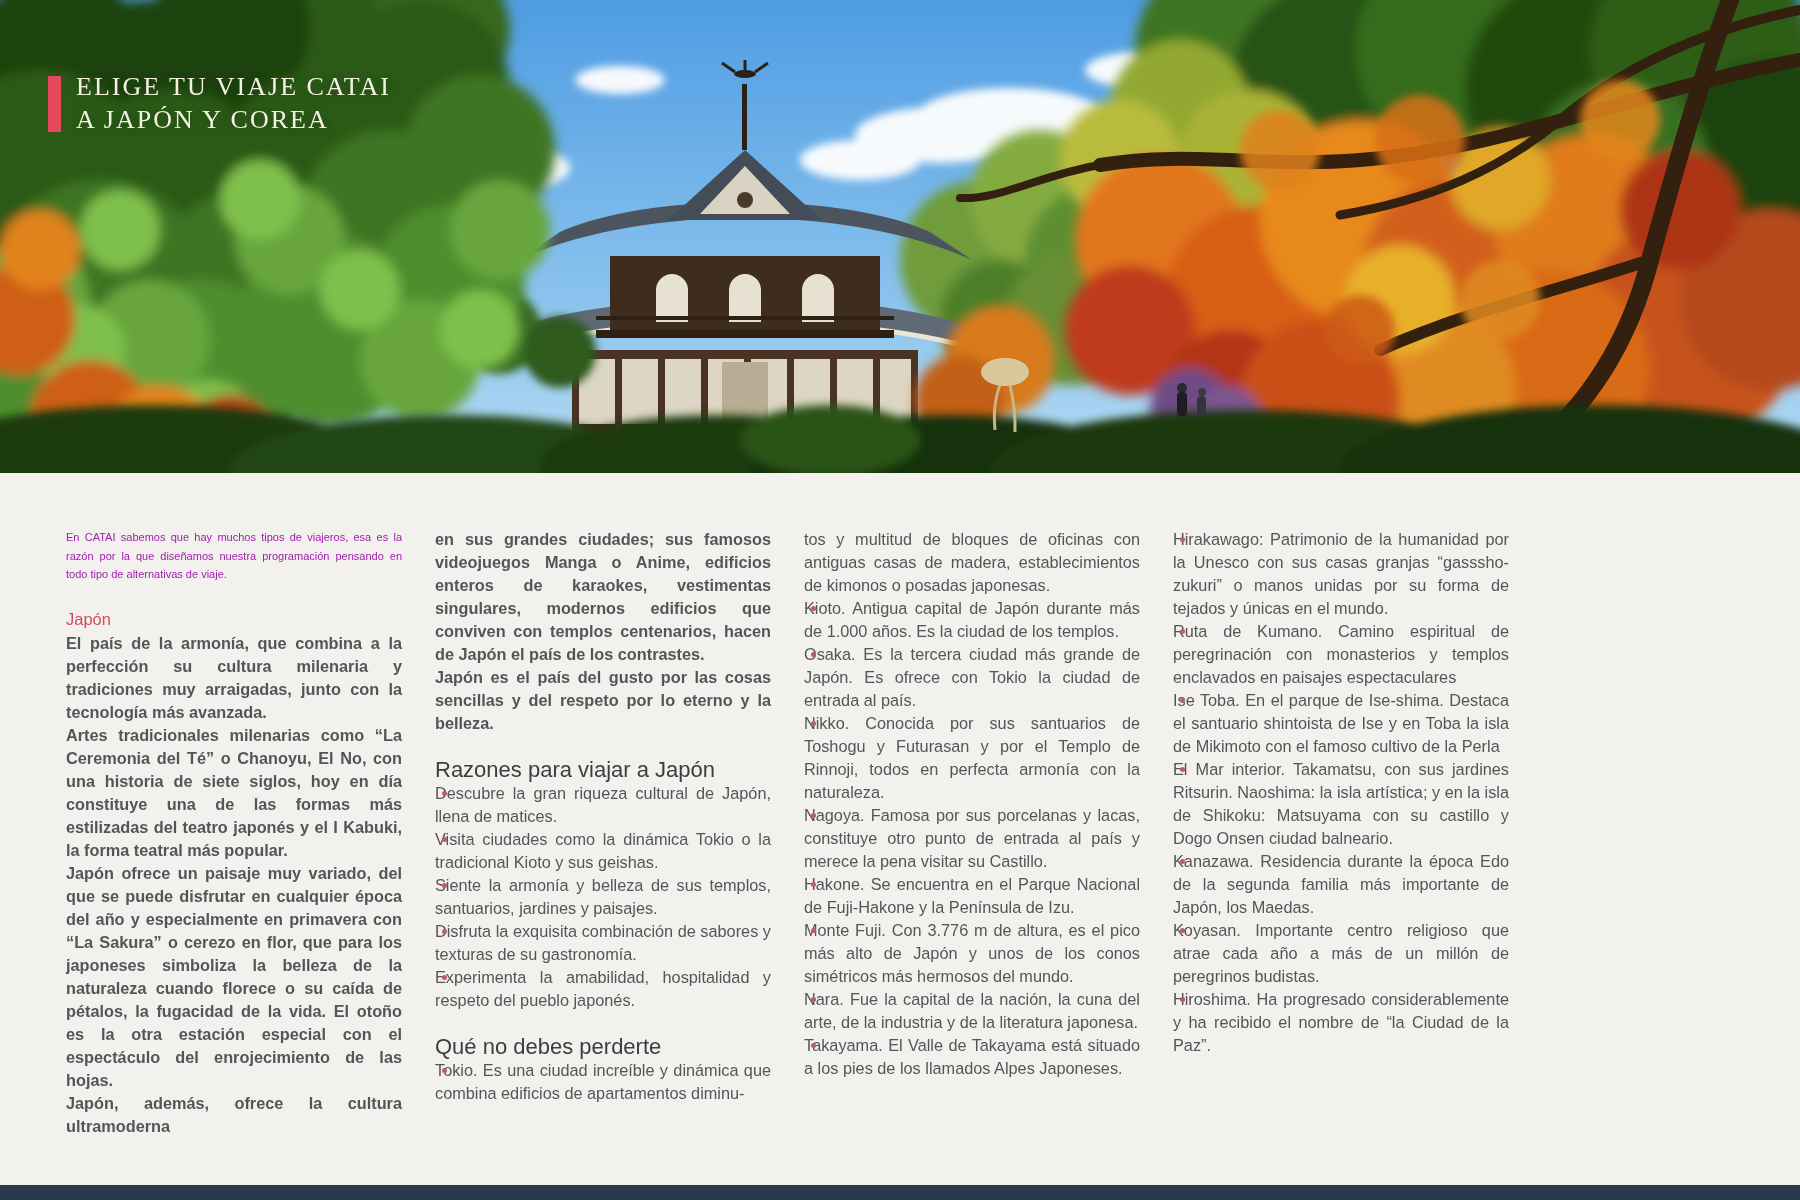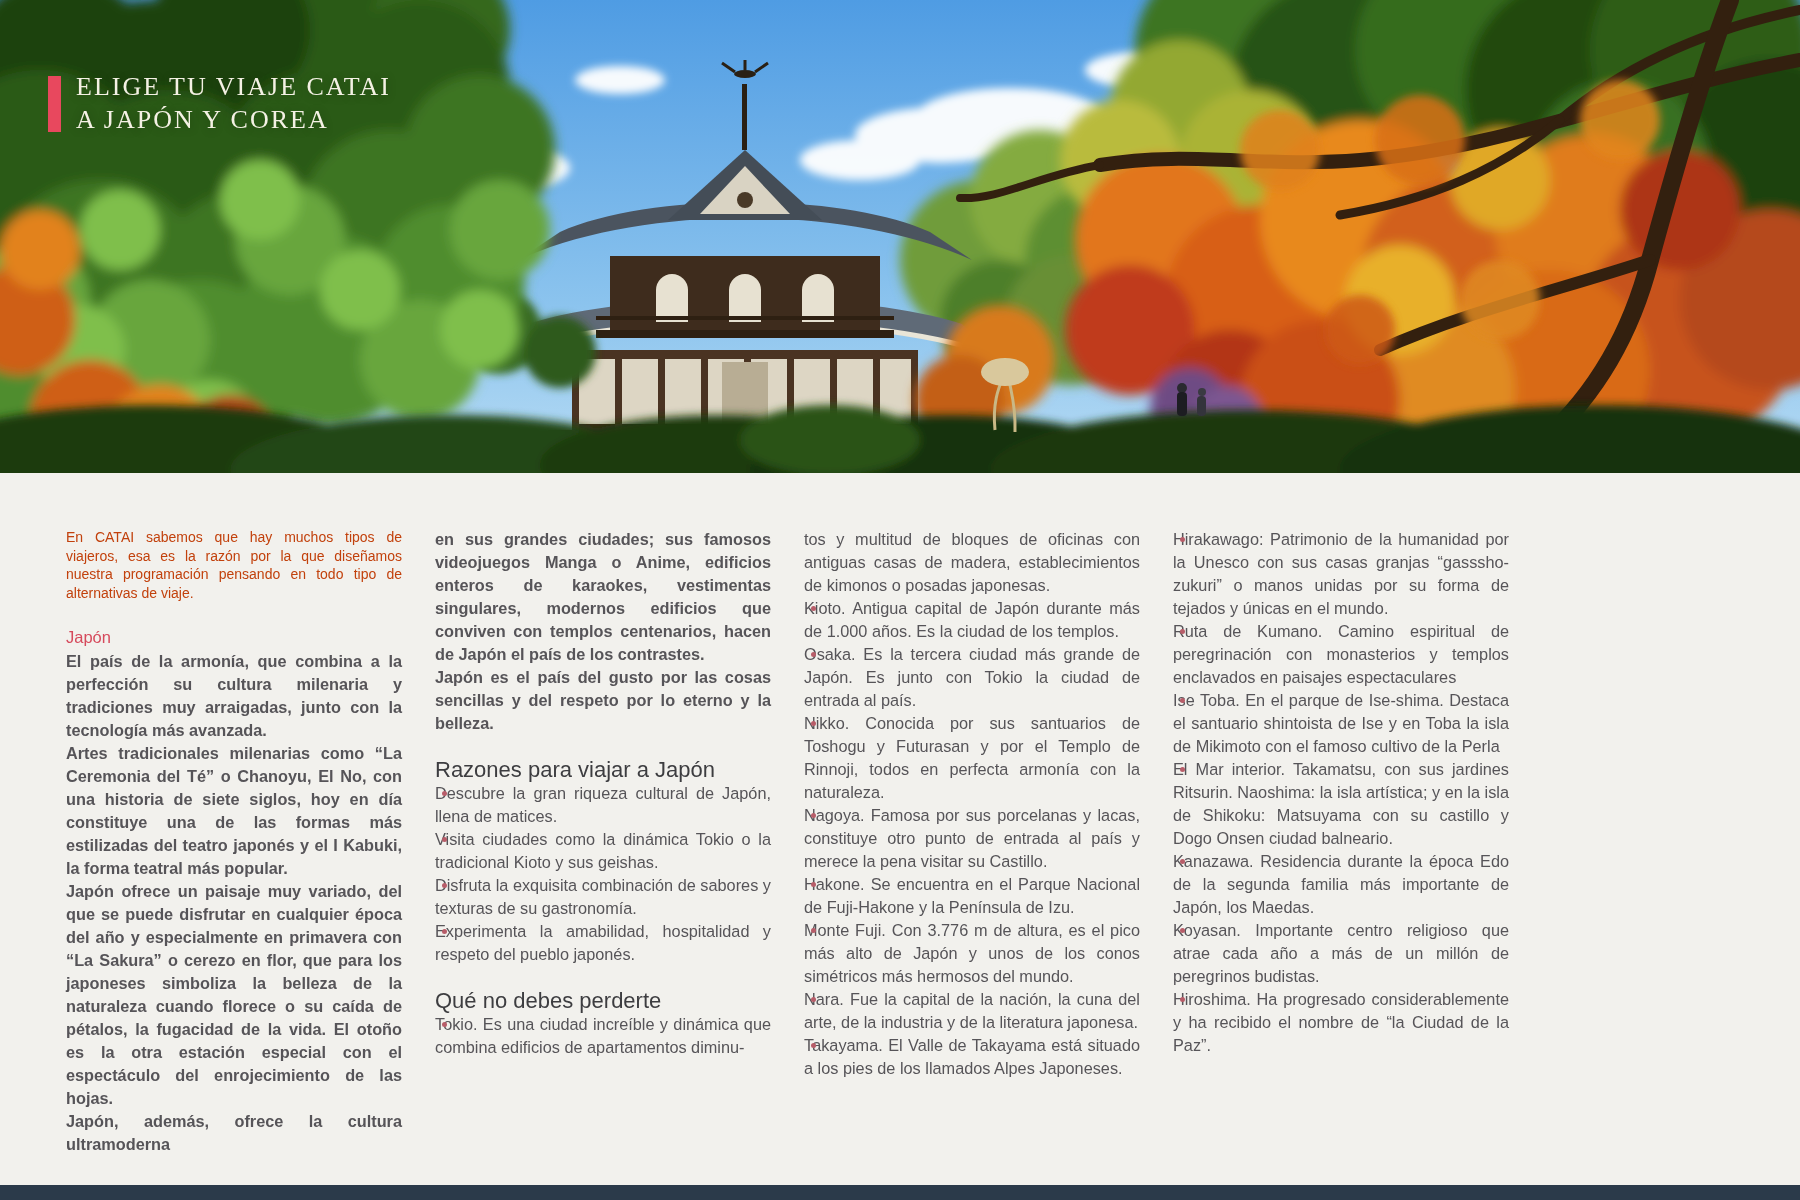--- a/index.html
+++ b/index.html
@@ -27,21 +27,21 @@
     text-shadow:0 1px 8px rgba(20,40,10,.35);
     white-space:nowrap;
   }
   
   .content{
     position:absolute;left:66px;top:528px;width:1440px;
     display:flex;gap:33px;color:var(--body-text);
   }
   .col{width:336px;flex:0 0 336px;font-size:16.3px;line-height:23px;text-align:justify;}
   .col p,.col h3{margin:0;padding:0;}
-  .intro{font-size:14px;line-height:18.5px;margin:0 0 24px 0 !important;color:#c2410c;}
+  .intro{font-size:11px;line-height:18.5px;margin:0 0 24px 0 !important;color:#a21caf;}
   .heading-red{font-size:16.5px;line-height:23px;font-weight:400;color:var(--heading-red);margin:20px 0 1px 0 !important;text-align:left;}
   .heading-bold{font-size:22px;line-height:23px;font-weight:400;color:var(--heading-dark);margin:23px 0 1px 0 !important;text-align:left;}
   .para{margin:0;font-weight:bold;}
   .bullet{position:relative;padding-left:26px;}
   .bullet::before{
     content:"";position:absolute;left:7px;top:9px;width:5px;height:5px;
     border-radius:50%;background:#b85d69;
   }
   .bullet-cont{padding-left:26px;}
   
@@ -275,29 +275,30 @@
         <p class="para">Artes tradicionales milenarias como “La Ceremonia del Té” o Chanoyu, El No, con una historia de siete siglos, hoy en día constituye una de las formas más estilizadas del teatro japonés y el I Kabuki, la forma teatral más popular.</p>
         <p class="para">Japón ofrece un paisaje muy variado, del que se puede disfrutar en cualquier época del año y especialmente en primavera con “La Sakura” o cerezo en flor, que para los japoneses simboliza la belleza de la naturaleza cuando florece o su caída de pétalos, la fugacidad de la vida. El otoño es la otra estación especial con el espectáculo del enrojecimiento de las hojas.</p>
         <p class="para">Japón, además, ofrece la cultura ultramoderna</p>
       </div>
       <div class="col">
         <p class="para">en sus grandes ciudades; sus famosos videojuegos Manga o Anime, edificios enteros de karaokes, vestimentas singulares, modernos edificios que conviven con templos centenarios, hacen de Japón el país de los contrastes.</p>
         <p class="para">Japón es el país del gusto por las cosas sencillas y del respeto por lo eterno y la belleza.</p>
         <h3 class="heading-bold">Razones para viajar a Japón</h3>
         <p class="bullet">Descubre la gran riqueza cultural de Japón, llena de matices.</p>
         <p class="bullet">Visita ciudades como la dinámica Tokio o la tradicional Kioto y sus geishas.</p>
+        <p class="bullet">Siente la armonía y belleza de sus templos, santuarios, jardines y paisajes.</p>
         <p class="bullet">Disfruta la exquisita combinación de sabores y texturas de su gastronomía.</p>
         <p class="bullet">Experimenta la amabilidad, hospitalidad y respeto del pueblo japonés.</p>
         <h3 class="heading-bold">Qué no debes perderte</h3>
         <p class="bullet">Tokio. Es una ciudad increíble y dinámica que combina edificios de apartamentos diminu-</p>
       </div>
       <div class="col">
         <p class="bullet-cont">tos y multitud de bloques de oficinas con antiguas casas de madera, establecimientos de kimonos o posadas japonesas.</p>
         <p class="bullet">Kioto. Antigua capital de Japón durante más de 1.000 años. Es la ciudad de los templos.</p>
-        <p class="bullet">Osaka. Es la tercera ciudad más grande de Japón. Es junto con Tokio la ciudad de entrada al país.</p>
+        <p class="bullet">Osaka. Es la tercera ciudad más grande de Japón. Es ofrece con Tokio la ciudad de entrada al país.</p>
         <p class="bullet">Nikko. Conocida por sus santuarios de Toshogu y Futurasan y por el Templo de Rinnoji, todos en perfecta armonía con la naturaleza.</p>
         <p class="bullet">Nagoya. Famosa por sus porcelanas y lacas, constituye otro punto de entrada al país y merece la pena visitar su Castillo.</p>
         <p class="bullet">Hakone. Se encuentra en el Parque Nacional de Fuji-Hakone y la Península de Izu.</p>
         <p class="bullet">Monte Fuji. Con 3.776 m de altura, es el pico más alto de Japón y unos de los conos simétricos más hermosos del mundo.</p>
         <p class="bullet">Nara. Fue la capital de la nación, la cuna del arte, de la industria y de la literatura japonesa.</p>
         <p class="bullet">Takayama. El Valle de Takayama está situado a los pies de los llamados Alpes Japoneses.</p>
       </div>
       <div class="col">
         <p class="bullet">Hirakawago: Patrimonio de la humanidad por la Unesco con sus casas granjas “gasssho-zukuri” o manos unidas por su forma de tejados y únicas en el mundo.</p>
         <p class="bullet">Ruta de Kumano. Camino espiritual de peregrinación con monasterios y templos enclavados en paisajes espectaculares</p>

